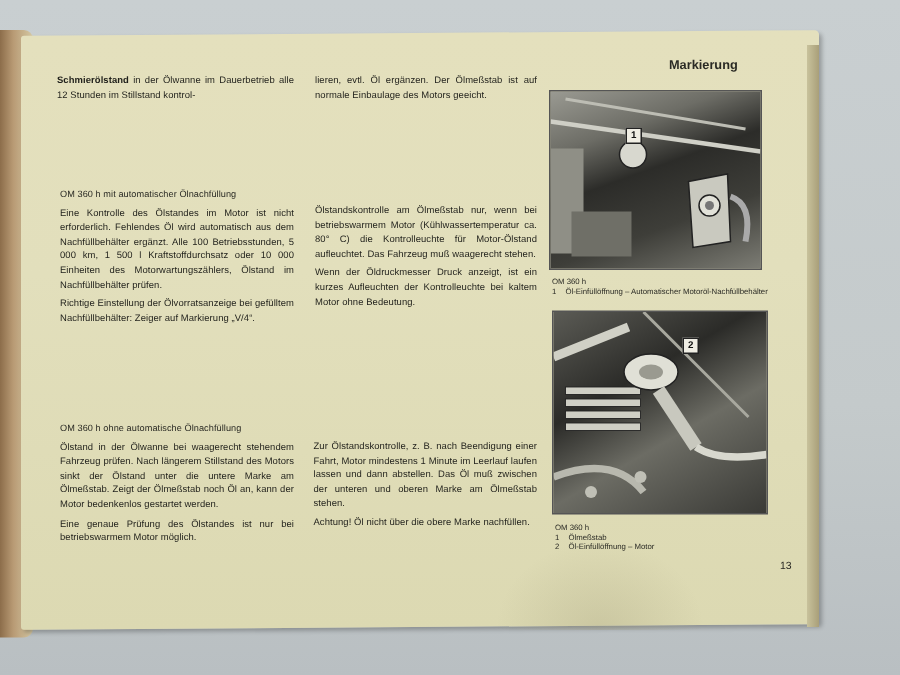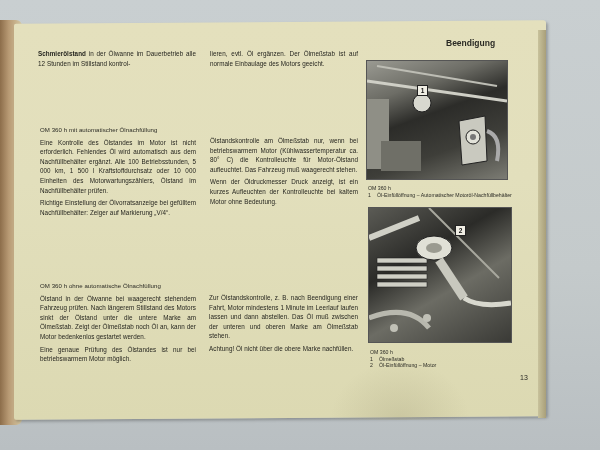--- a/index.html
+++ b/index.html
@@ -56,21 +56,21 @@
   }
 </style>
 </head>
 <body>
 
 <div class="spine"></div>
 <div class="page"></div>
 <div class="page-edge"></div>
 <div class="shadow-curve"></div>
 
-<div class="section-title">Beendigung</div>
+<div class="section-title">Markierung</div>
 
 <div class="text" style="left:38px; top:49px; width:158px;">
   <span class="bold-lead">Schmierölstand</span><span> in der Ölwanne im Dauerbetrieb alle 12 Stunden im Stillstand kontrol-</span>
 </div>
 <div class="text" style="left:210px; top:49px; width:148px;">lieren, evtl. Öl ergänzen. Der Ölmeßstab ist auf normale Einbaulage des Motors geeicht.</div>
 
 <div class="text" style="left:40px; top:125px; width:156px;">
   <p class="heading-small">OM 360 h mit automatischer Ölnachfüllung</p>
   <p>Eine Kontrolle des Ölstandes im Motor ist nicht erforderlich. Fehlendes Öl wird automatisch aus dem Nachfüllbehälter ergänzt. Alle 100 Betriebsstunden, 5 000 km, 1 500 l Kraftstoffdurchsatz oder 10 000 Einheiten des Motorwartungszählers, Ölstand im Nachfüllbehälter prüfen.</p>
   <p>Richtige Einstellung der Ölvorratsanzeige bei gefülltem Nachfüllbehälter: Zeiger auf Markierung „V/4“.</p>

